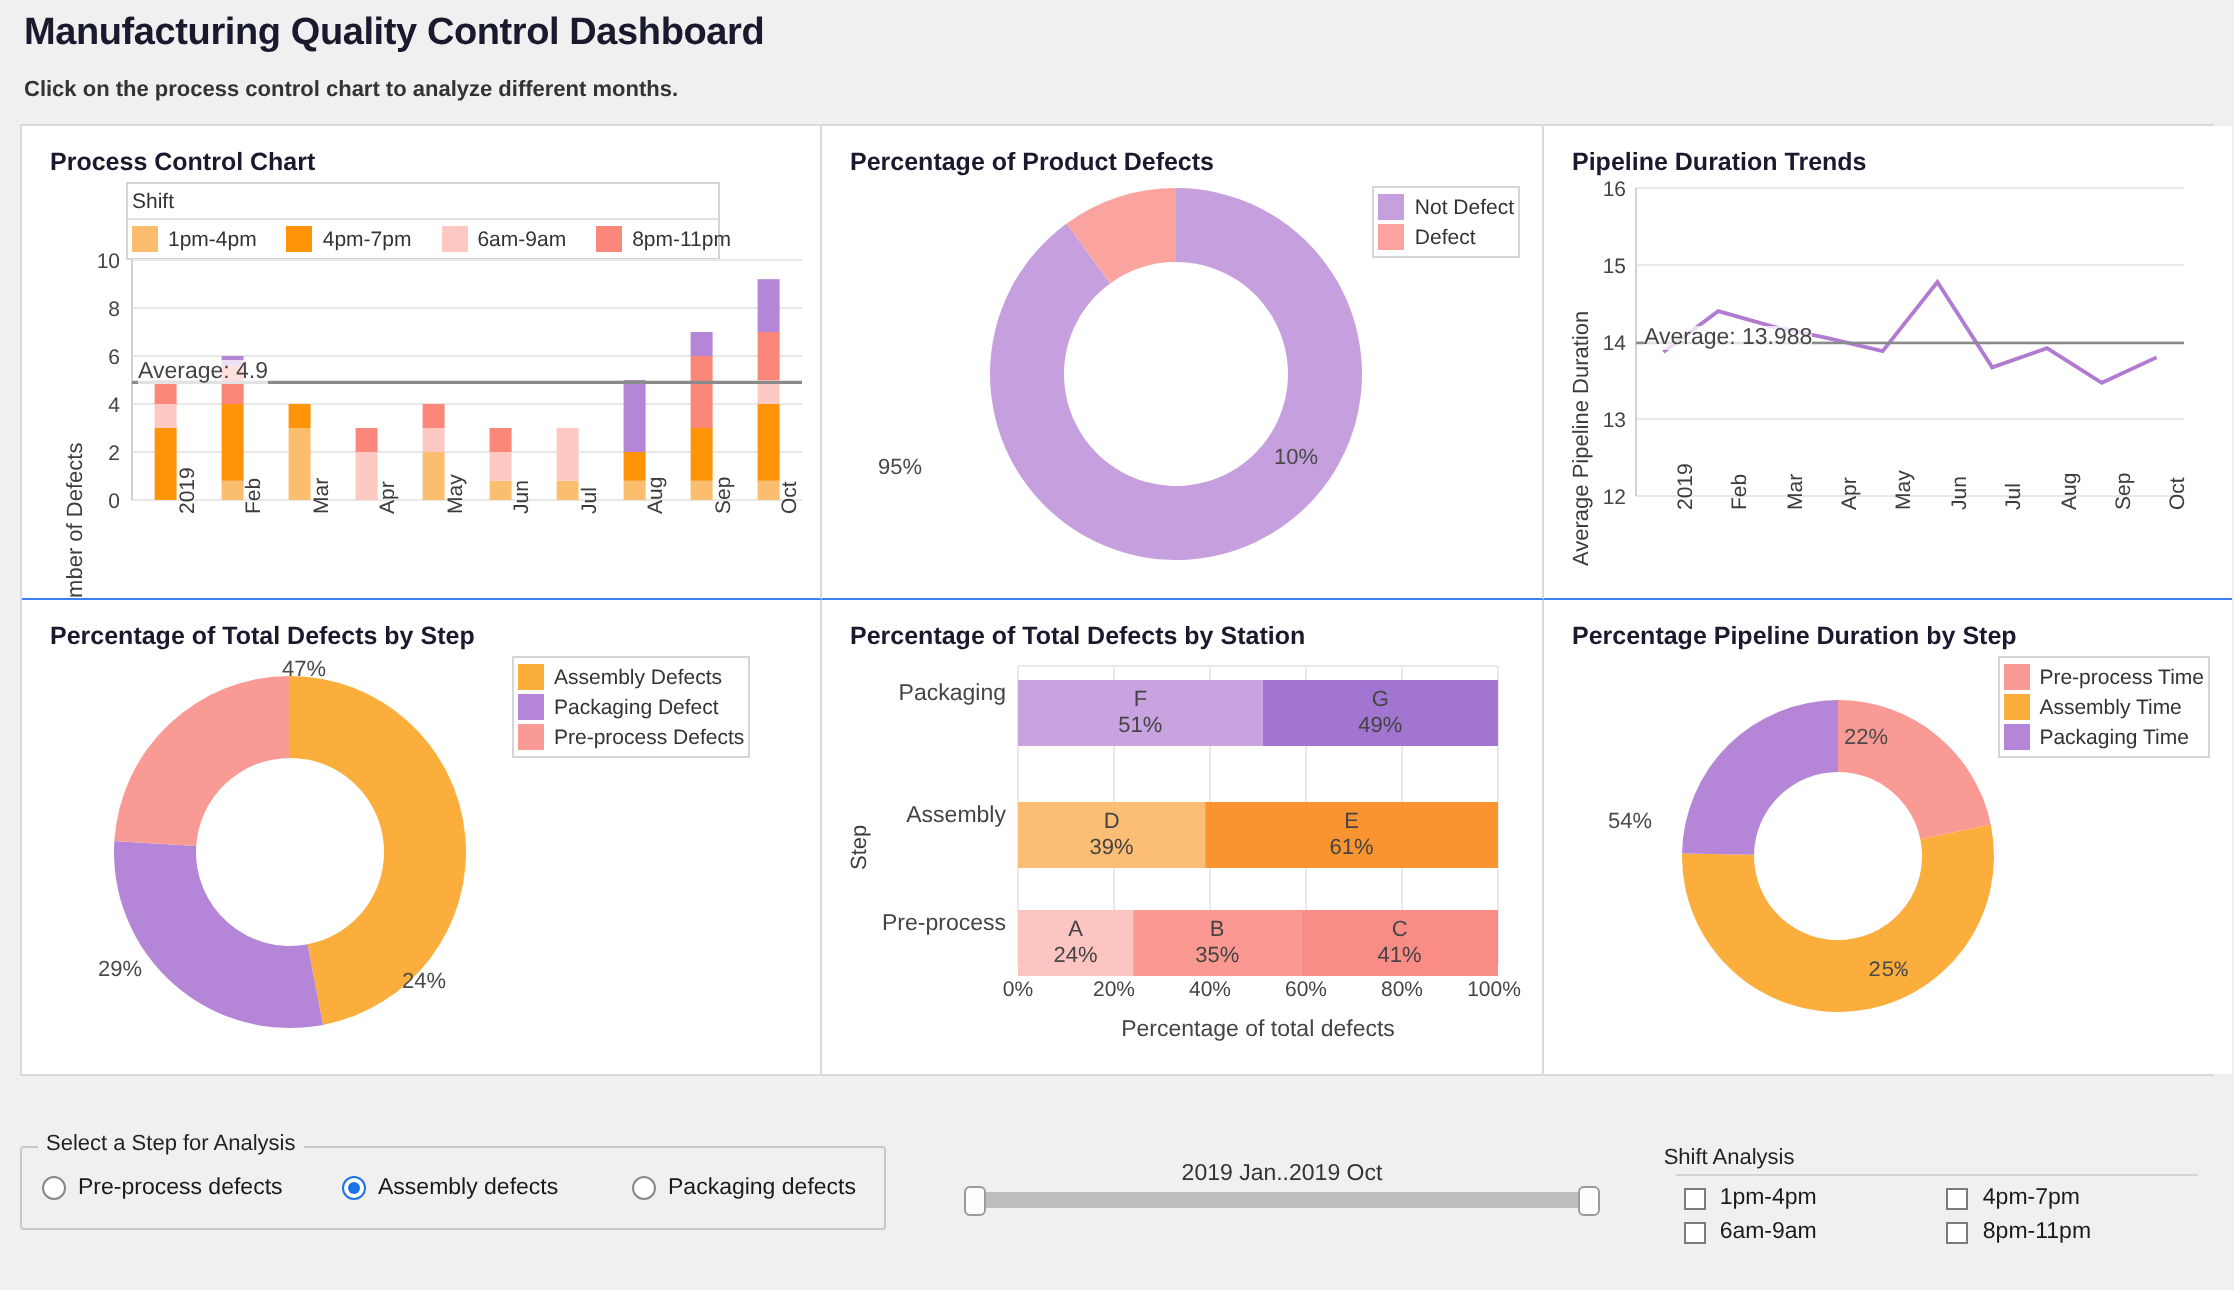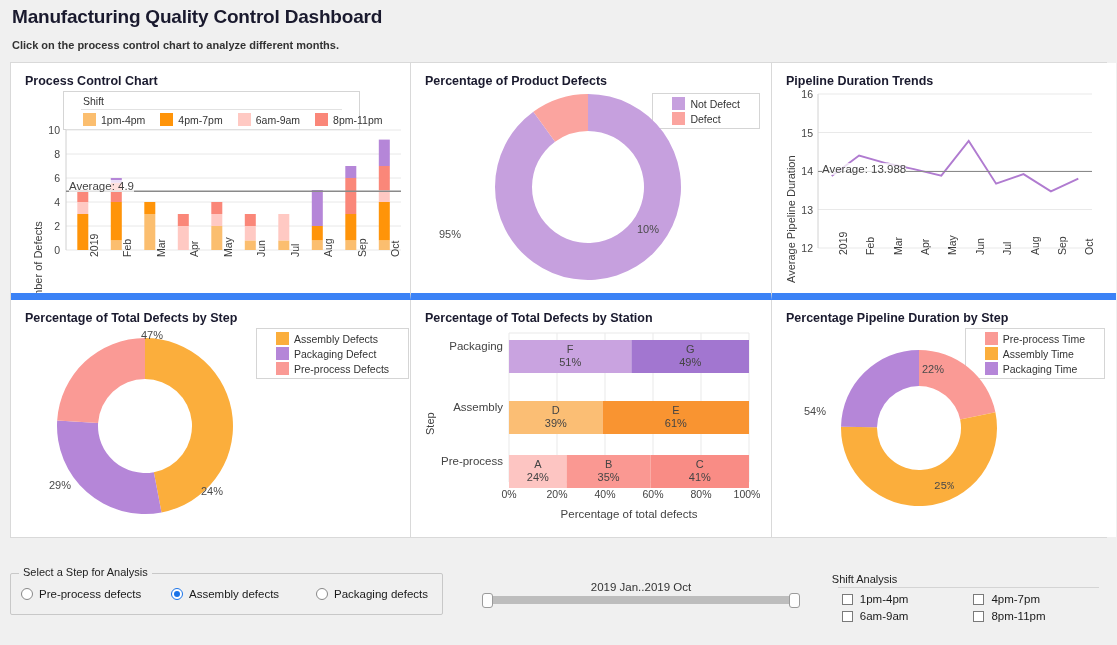--- a/index.html
+++ b/index.html
@@ -26,36 +26,36 @@
     background: #ffffff;
     border: 1px solid #d9d9d9;
     display: grid;
     grid-template-columns: 400px 361px 344px;
     grid-template-rows: 237px 237px;
     width: 1097px;
   }
   .panel {
     position: relative;
     border-right: 1px solid #d9d9d9;
-    border-bottom: 7px solid #3b82f6;
+    border-bottom: 1px solid #3b82f6;
     overflow: hidden;
     background: #fff;
   }
   .panel.last-col { border-right: none; }
   .panel.last-row { border-bottom: none; }
   .panel-title {
     font-size: 12.5px; font-weight: bold; color: #1a1a2e;
     position: absolute; left: 14px; top: 11px;
   }
 
   
   .legend {
     position: absolute; background: #fff;
     border: 1px solid #d5d5d5;
-    padding: 2px 17px;
+    padding: 2px 0;
     font-size: 10.5px; color: #333;
   }
   .legend .lg-title { font-size: 10.5px; color:#333; padding:1px 2px 2px 2px; border-bottom:1px solid #e2e2e2; margin-bottom:2px;}
   .lg-row { display:flex; align-items:center; gap:5px; padding:1px 2px; white-space:nowrap;}
   .lg-sw { width: 13px; height: 13px; flex: 0 0 13px; }
   .legend.horiz { display:flex; flex-direction:column; }
   .legend.horiz .lg-items { display:flex; gap:11px; }
 
   
   .axis-label { font-size: 10.5px; fill: #444; }

